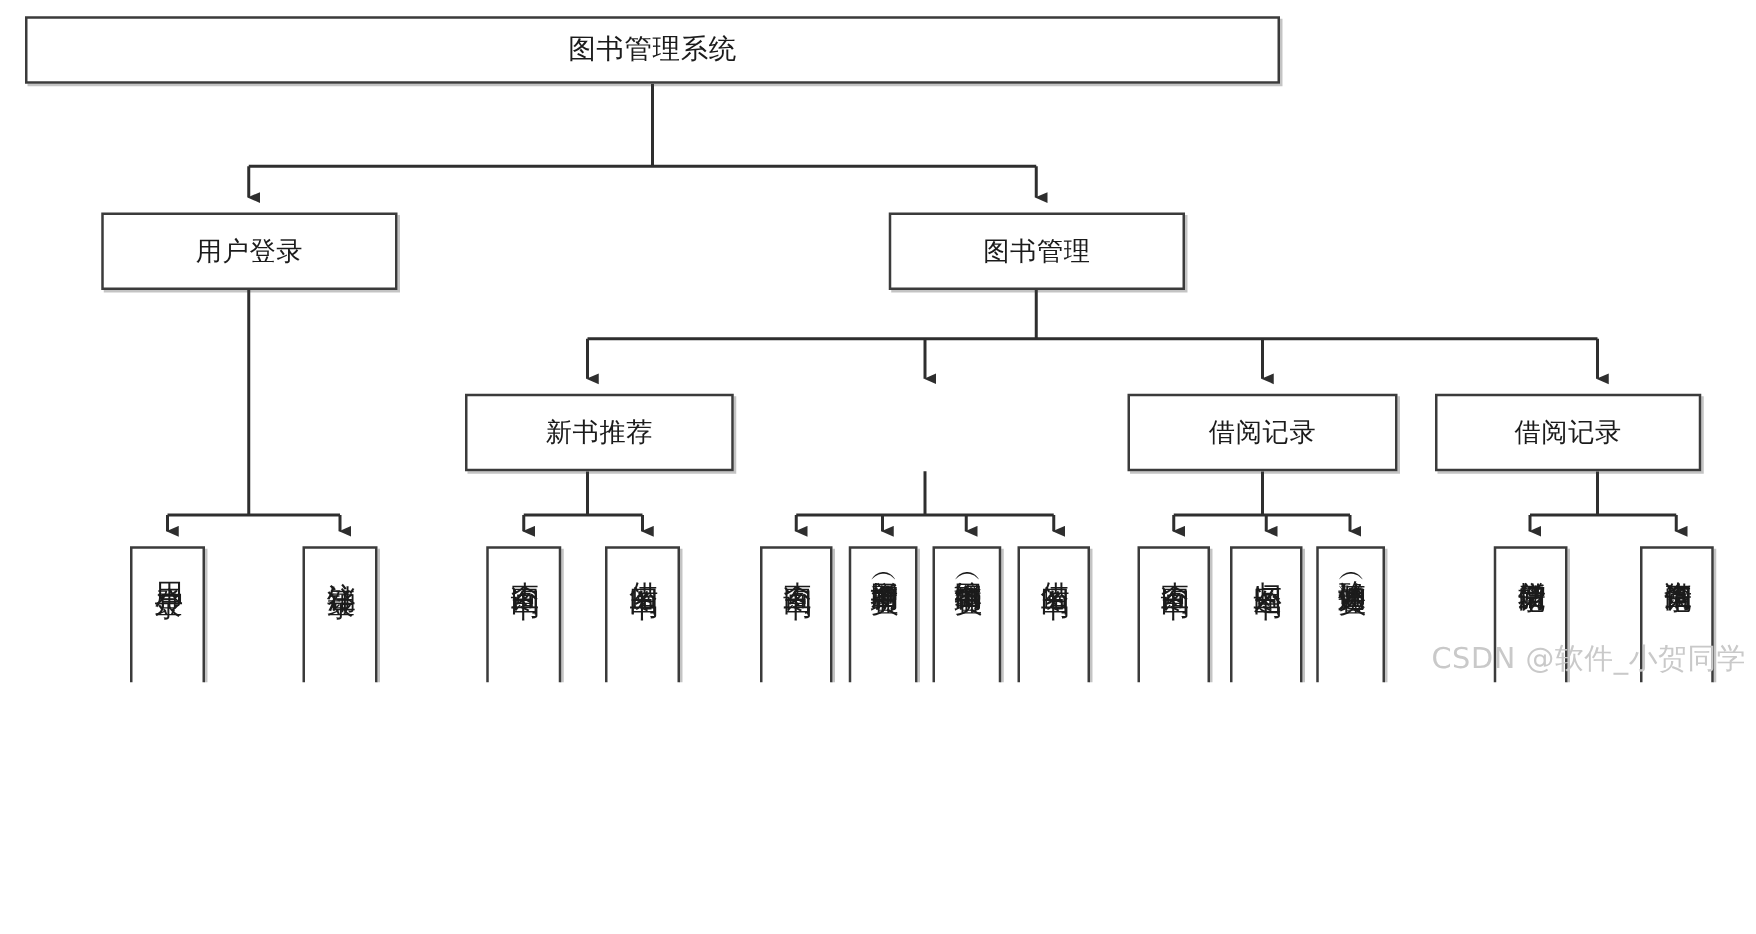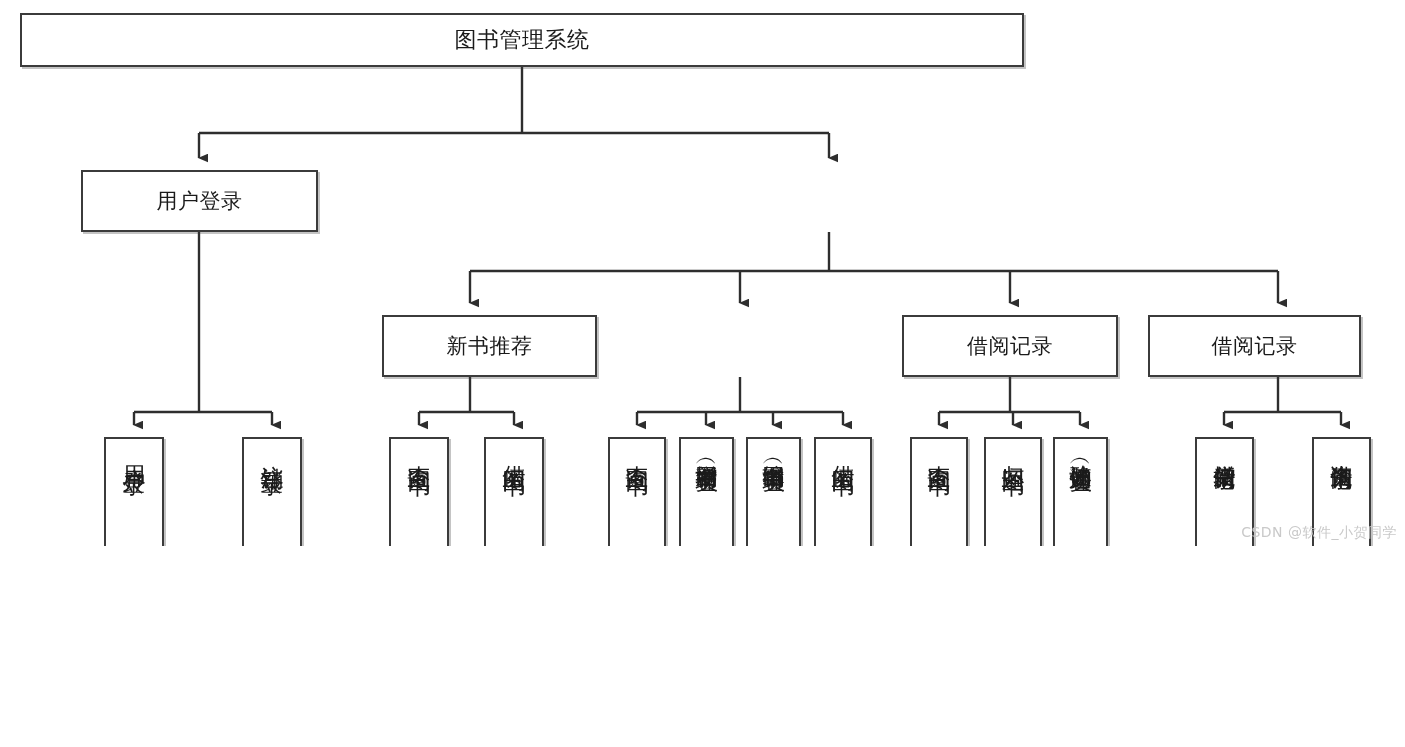--- a/index.html
+++ b/index.html
@@ -67,21 +67,21 @@
     white-space: nowrap;
   }
   .node.vert.long .label {
     font-size: 22px;
     letter-spacing: 1px;
   }
   .watermark {
     position: absolute;
     right: 8px;
     bottom: 4px;
-    font-size: 14px;
+    font-size: 23px;
     color: #c9c9c9;
     letter-spacing: 0.5px;
     z-index: 5;
     white-space: nowrap;
     font-family: "DejaVu Sans", "Liberation Sans", sans-serif;
   }
 </style>
 </head>
 <body>
 
@@ -137,22 +137,25 @@
     </g>
   </svg>
 
   <div class="node horiz root" style="left: 20px; top: 13px; width: 1004px; height: 54px;">
     <span class="label">图书管理系统</span>
   </div>
 
   <div class="node horiz" style="left: 81px; top: 170px; width: 237px; height: 62px;">
     <span class="label">用户登录</span>
   </div>
-
-  <div class="node horiz" style="left: 382px; top: 315px; width: 215px; height: 62px;">
+  <div class="node horiz" style="left: 711px; top: 170px; width: 237px; height: 62px;">
+    <span class="label">图书管理</span>
+  </div>
+
+  <div class="node horiz" style="left: 372px; top: 315px; width: 215px; height: 62px;">
     <span class="label">新书推荐</span>
   </div>
   <div class="node horiz" style="left: 902px; top: 315px; width: 216px; height: 62px;">
     <span class="label">借阅记录</span>
   </div>
   <div class="node horiz" style="left: 1148px; top: 315px; width: 213px; height: 62px;">
     <span class="label">借阅记录</span>
   </div>
 
   <div class="node vert" style="left: 104px; top: 437px; width: 60px; height: 296px;">

